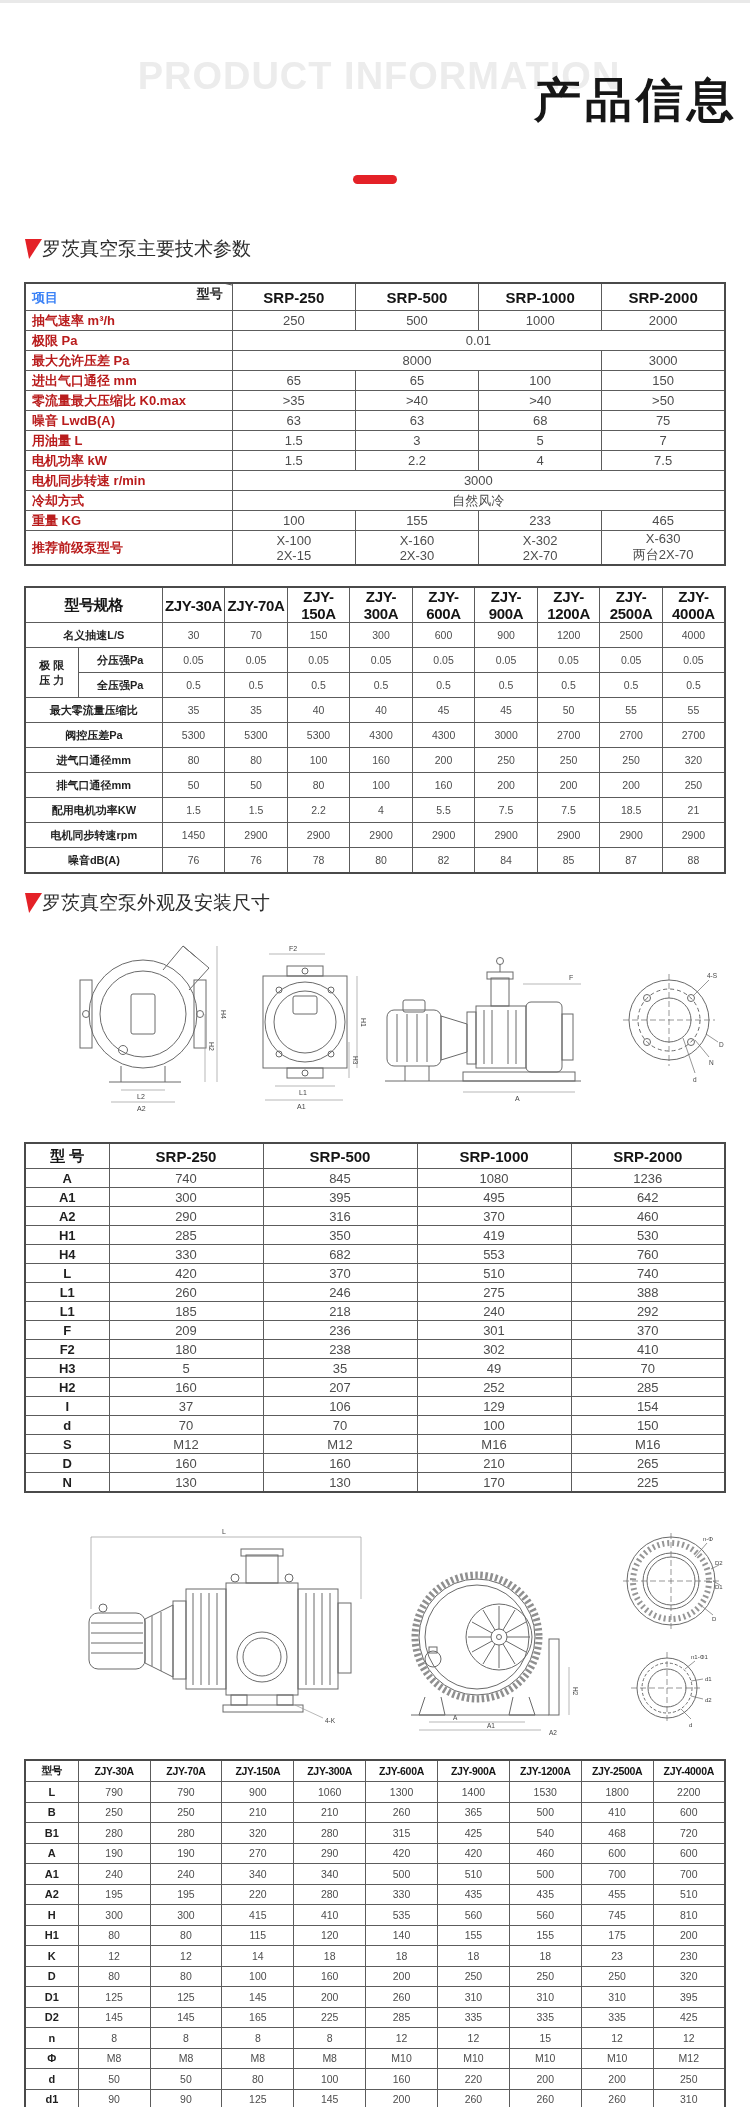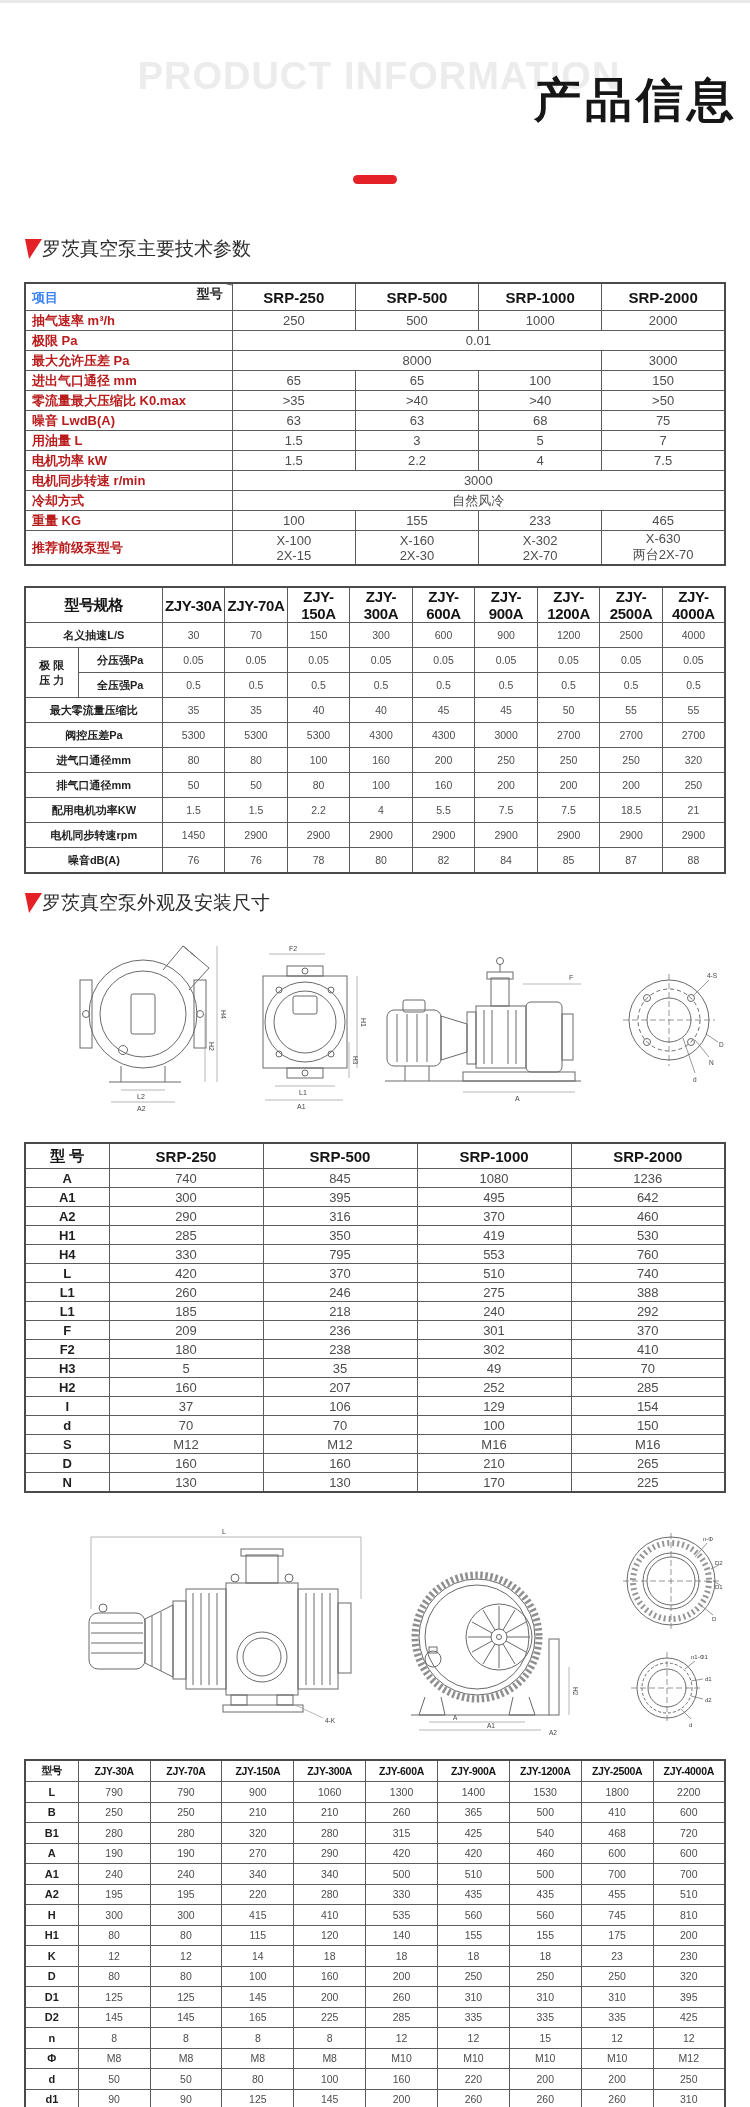--- a/index.html
+++ b/index.html
@@ -487,21 +487,21 @@
       <tr>
         <th>H1</th>
         <td>285</td>
         <td>350</td>
         <td>419</td>
         <td>530</td>
       </tr>
       <tr>
         <th>H4</th>
         <td>330</td>
-        <td>795</td>
+        <td>682</td>
         <td>553</td>
         <td>760</td>
       </tr>
       <tr>
         <th>L</th>
         <td>420</td>
         <td>370</td>
         <td>510</td>
         <td>740</td>
       </tr>

